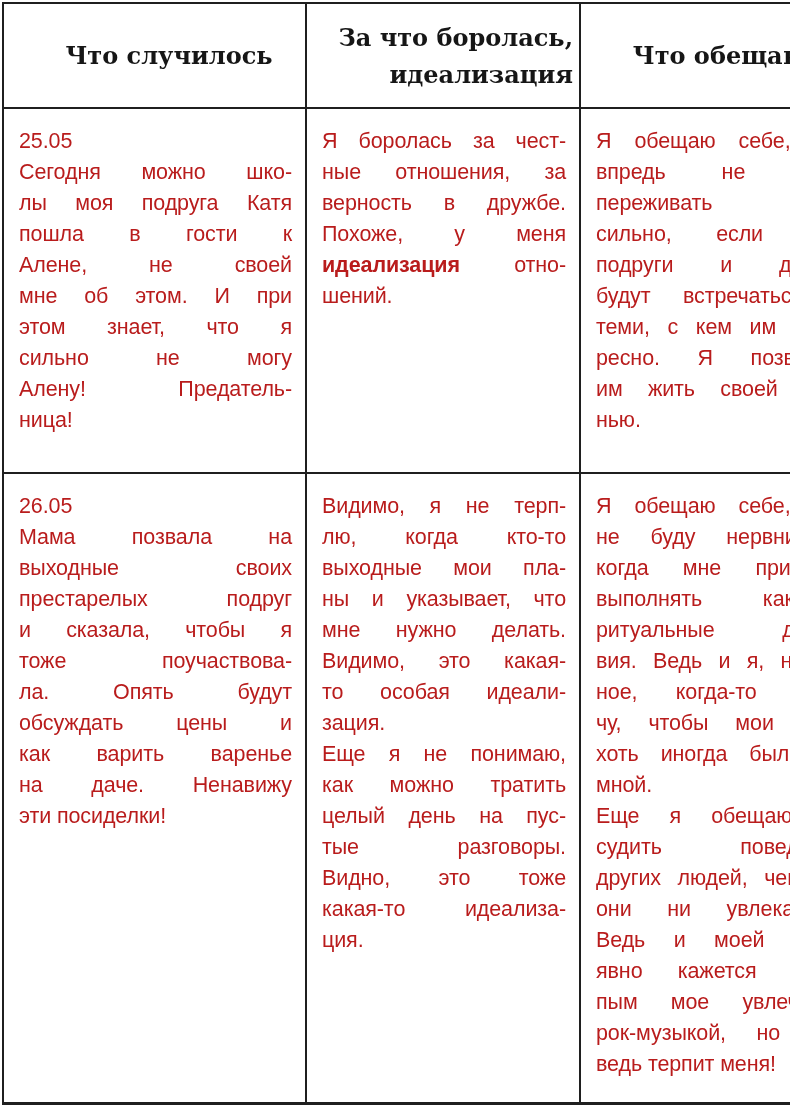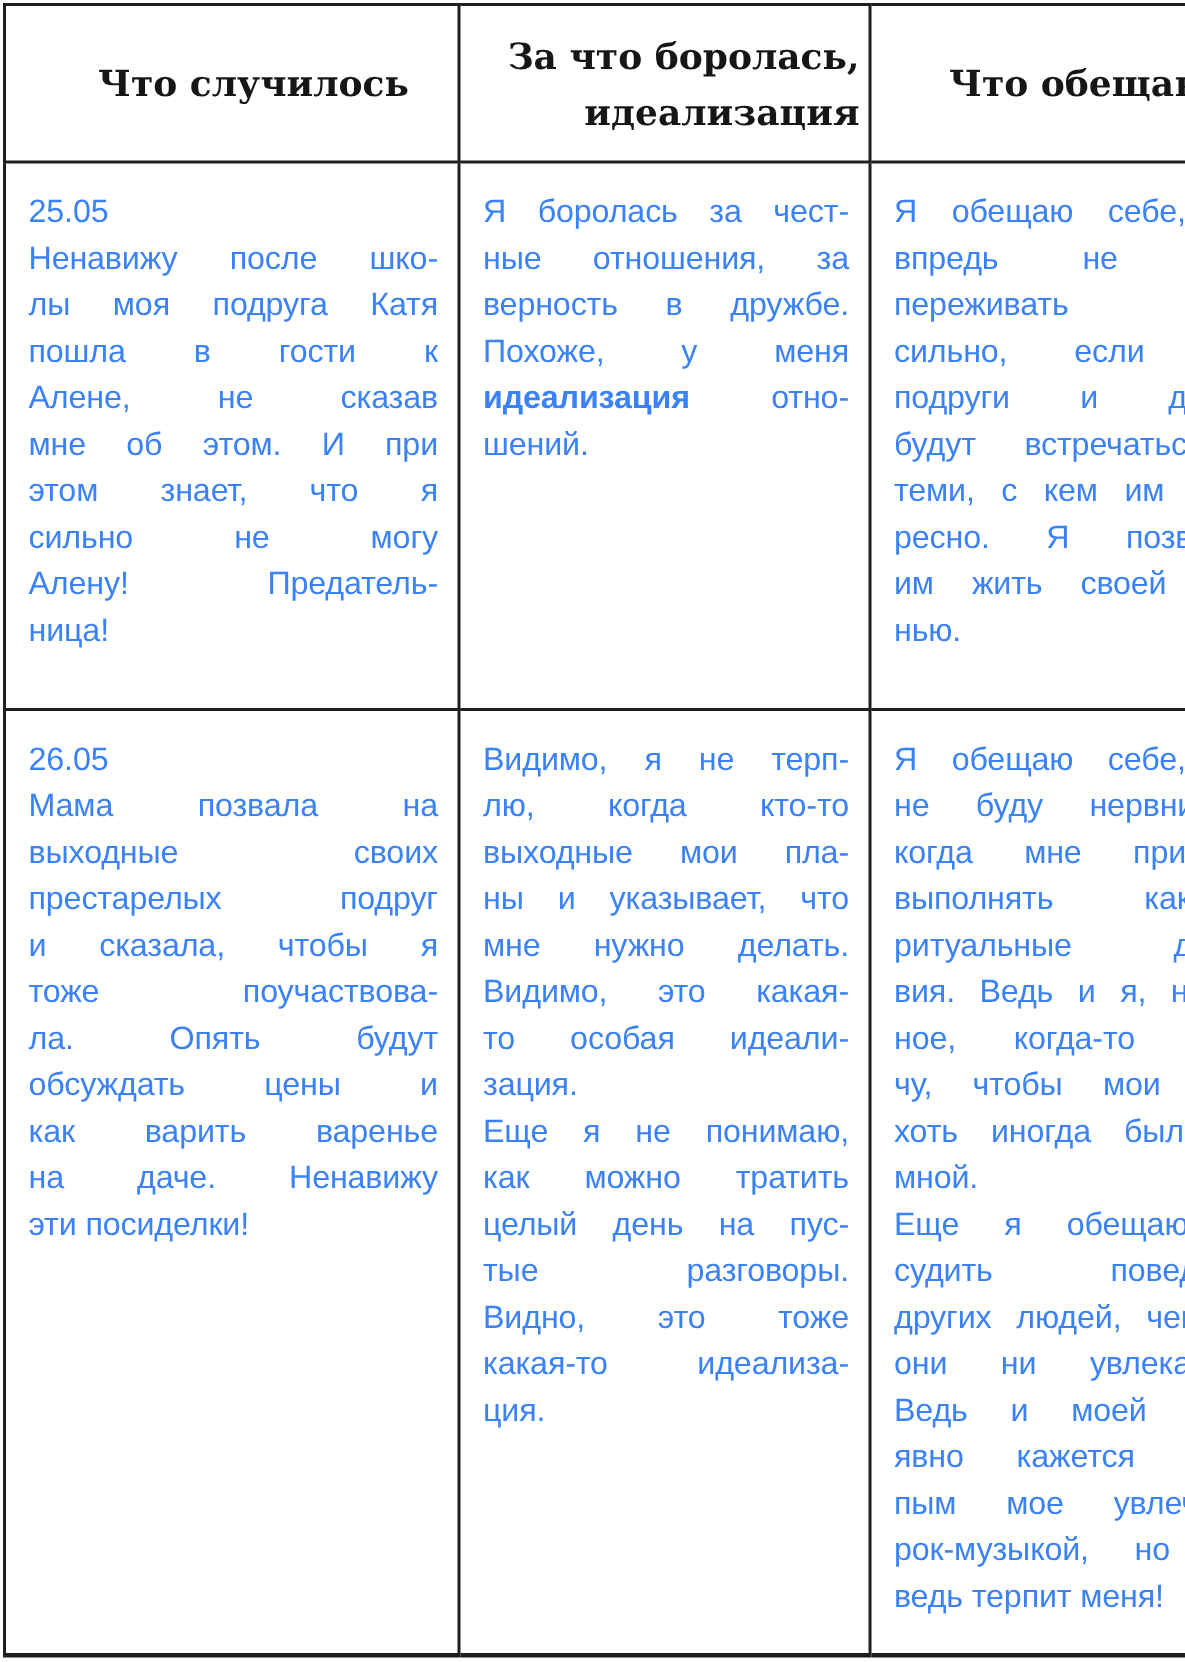--- a/index.html
+++ b/index.html
@@ -41,21 +41,21 @@
     color: #161616;
     padding: 0 6px;
   }
   td.cell {
     vertical-align: top;
     padding: 17px 13px 0 15px;
     font-family: "Liberation Sans", sans-serif;
     font-size: 21.5px;
     line-height: 31px;
     letter-spacing: -0.1px;
-    color: #3b82f6;
+    color: #b91c1c;
   }
   .jl {               
     text-align: justify;
     text-align-last: justify;
   }
   .ll {               
     text-align: left;
   }
   .jl b, .ll b { font-weight: 700; }
   .hline { display: block; }
@@ -76,24 +76,24 @@
           </th>
           <th class="hdr" style="width: 266px;">
             <span class="hline">Что обещаю</span>
           </th>
         </tr>
     </thead>
     <tbody id="body-rows">
         <tr style="height: 365px;">
           <td class="cell">
             <div class="ll">25.05</div>
-            <div class="jl">Ненавижу после шко-</div>
+            <div class="jl">Сегодня можно шко-</div>
             <div class="jl">лы моя подруга Катя</div>
             <div class="jl">пошла в гости к</div>
-            <div class="jl">Алене, не сказав</div>
+            <div class="jl">Алене, не своей</div>
             <div class="jl">мне об этом. И при</div>
             <div class="jl">этом знает, что я</div>
             <div class="jl">сильно не могу</div>
             <div class="jl">Алену! Предатель-</div>
             <div class="ll">ница!</div>
           </td>
           <td class="cell">
             <div class="jl">Я боролась за чест-</div>
             <div class="jl">ные отношения, за</div>
             <div class="jl">верность в дружбе.</div>

